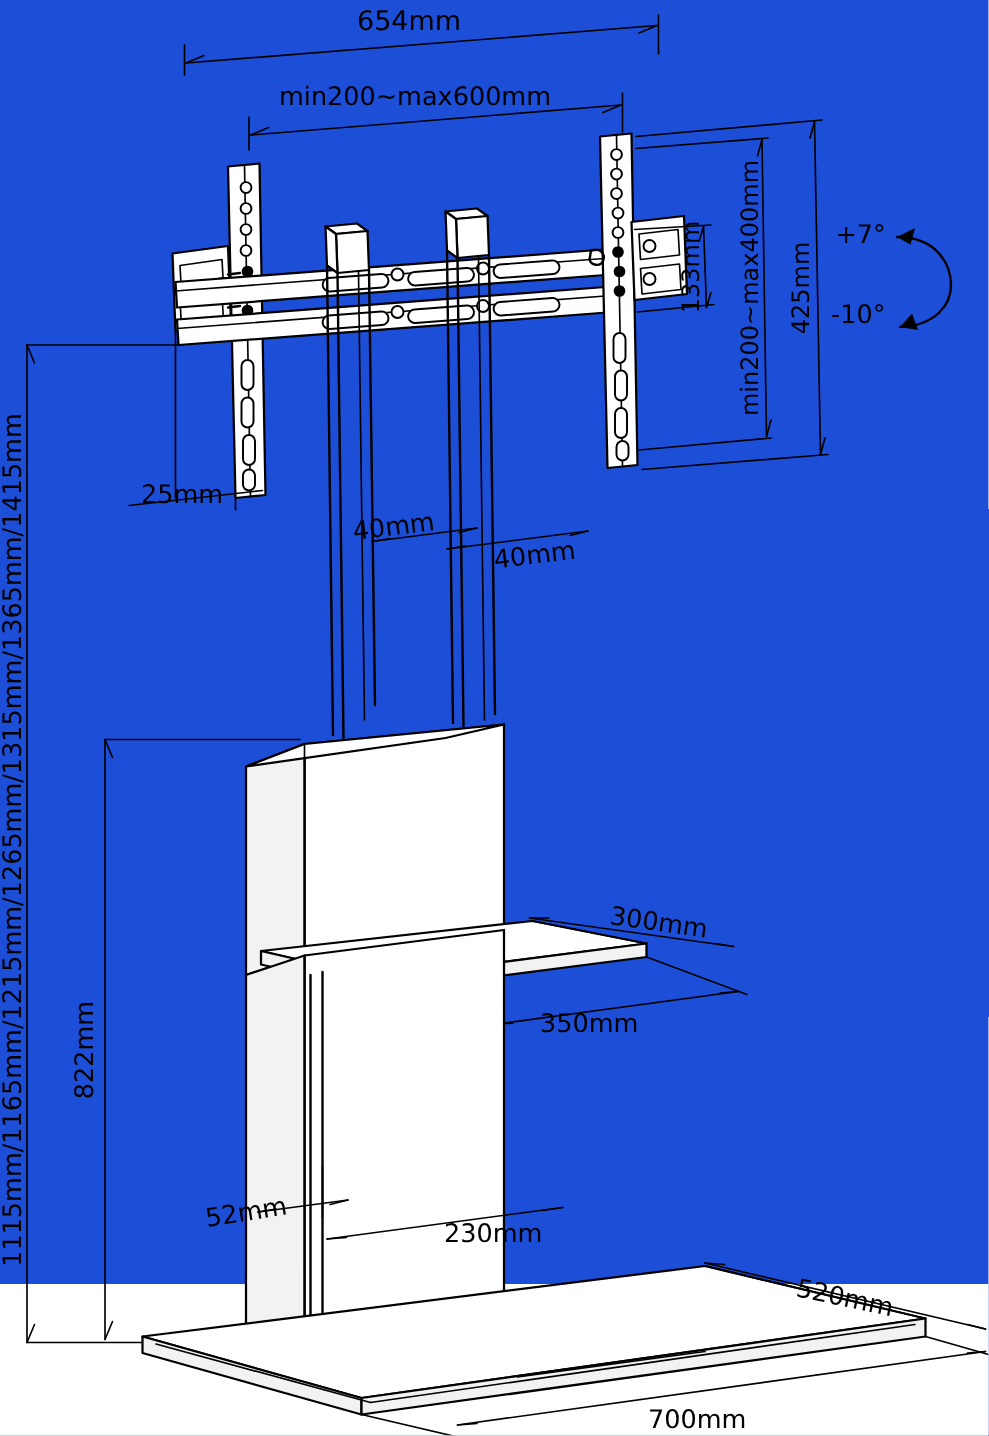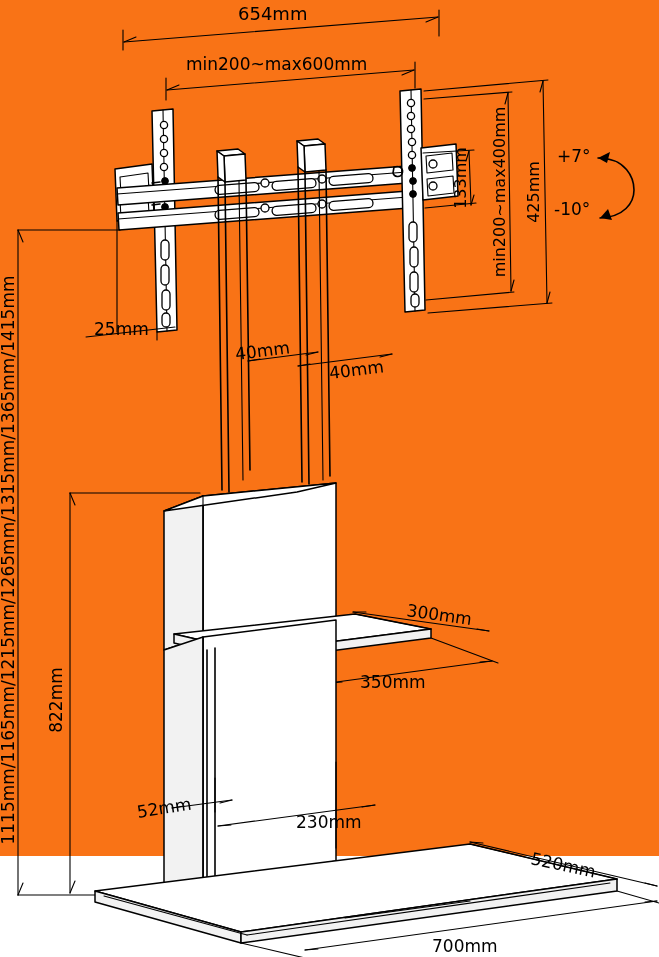--- a/index.html
+++ b/index.html
@@ -10,21 +10,21 @@
   body {
     width: 659px;
     height: 957px;
     overflow: hidden;
     font-family: "DejaVu Sans", sans-serif;
   }
   #drawing-root {
     position: relative;
     width: 659px;
     height: 856px;
-    background: #f97316;
+    background: #1d4ed8;
   }
   svg#technical-drawing {
     display: block;
     width: 659px;
     height: 957px;
   }
   .ln {
     fill: none;
     stroke: #000000;
     stroke-width: 1.6;

